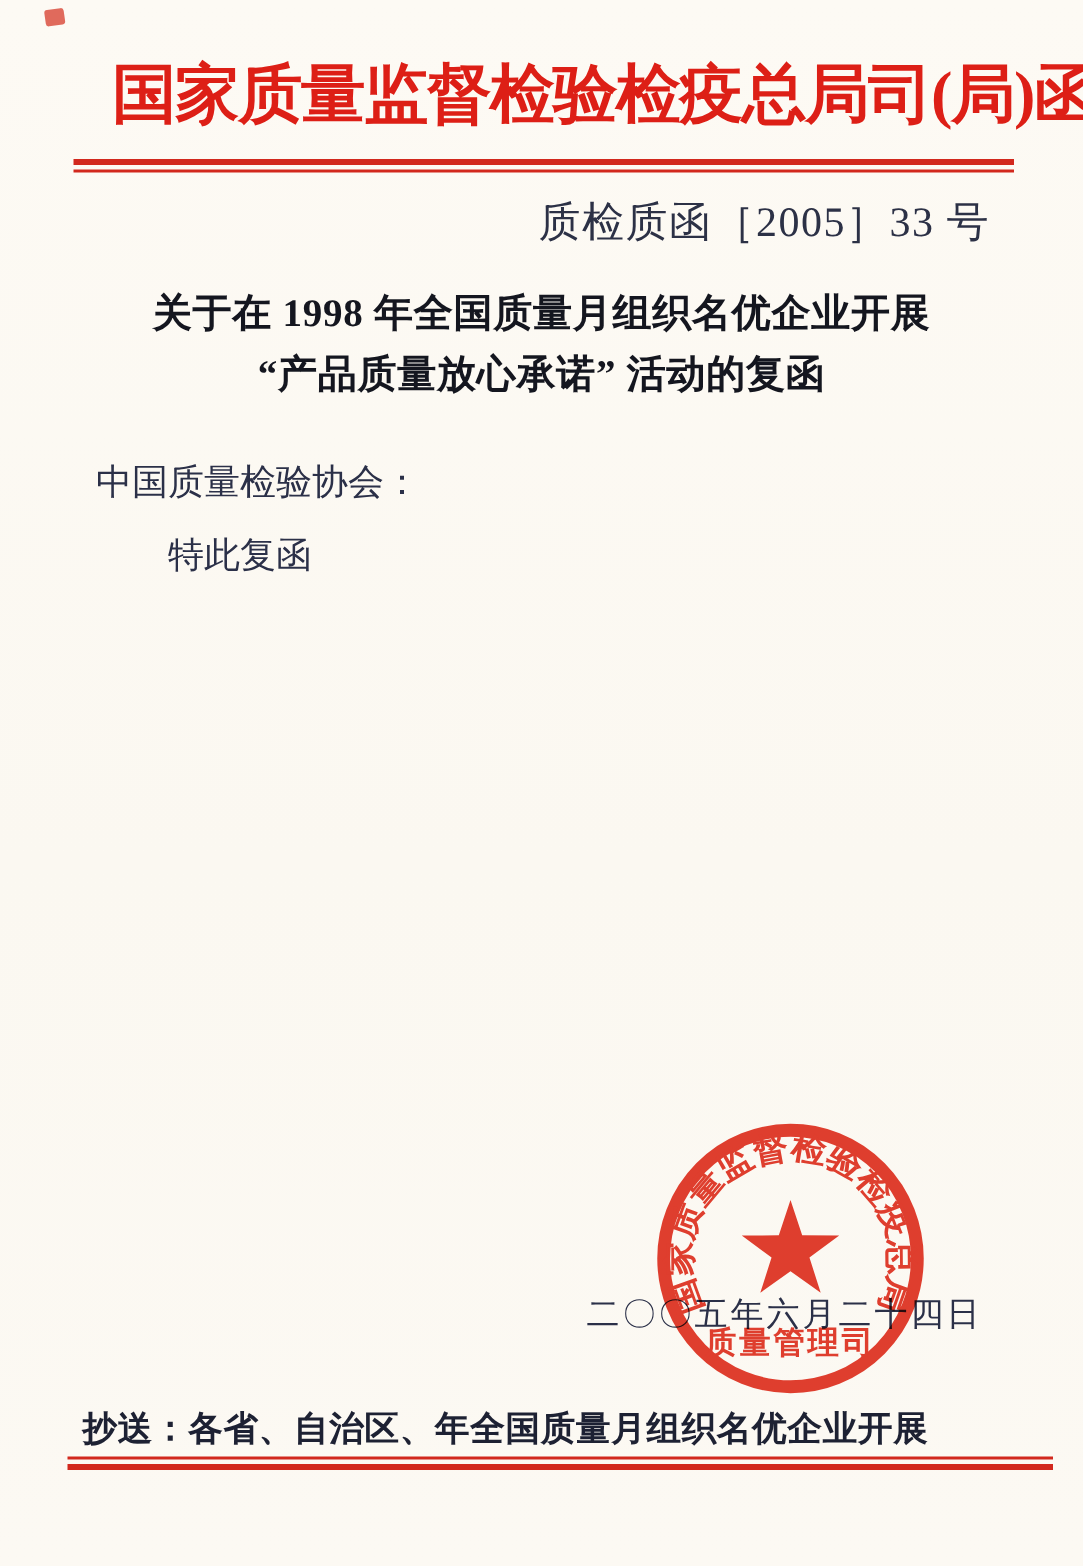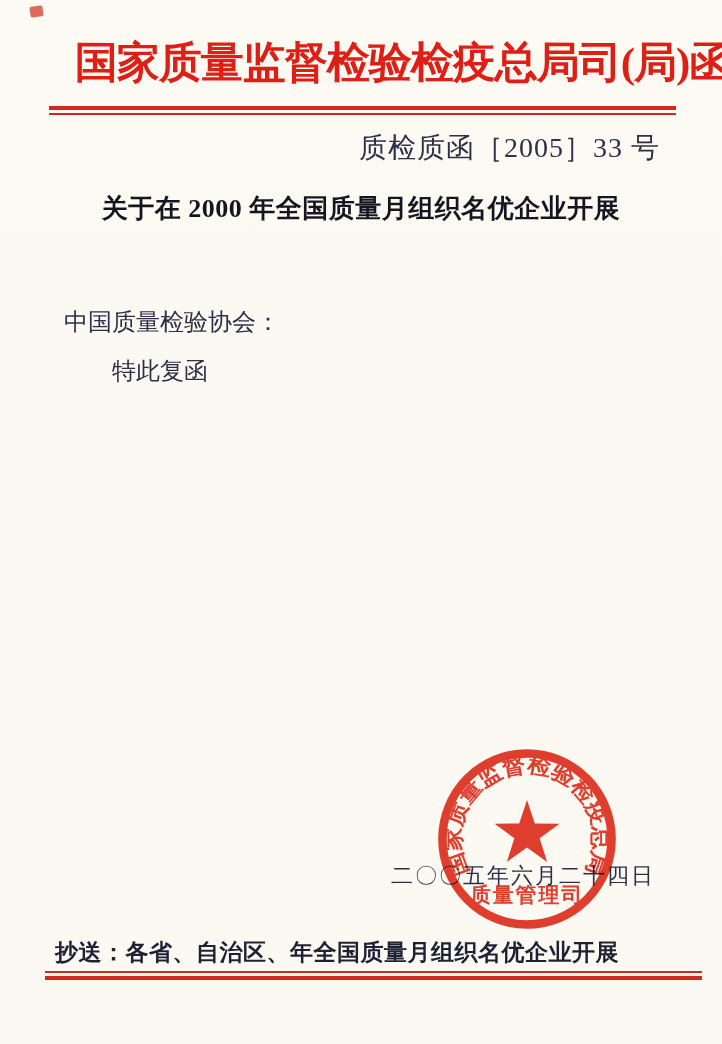--- a/index.html
+++ b/index.html
@@ -97,21 +97,22 @@
   <h1 class="letterhead">国家质量监督检验检疫总局司(局)函</h1>
 
   <div class="rule rule-top">
     <i class="thick"></i>
     <i class="thin"></i>
   </div>
 
   <div class="doc-number">质检质函［2005］33 号</div>
 
   <div class="doc-title">
-    <div>关于在 2000 年全国质量月组织名优企业开展</div>
+    <div>关于在 1998 年全国质量月组织名优企业开展</div>
+    <div>“产品质量放心承诺” 活动的复函</div>
   </div>
 
   <div class="body">
     <p class="salutation">中国质量检验协会：</p>
     <p class="para">特此复函</p>
   </div>
 
   <div class="date">二〇〇五年六月二十四日</div>
 
   <div class="seal">

